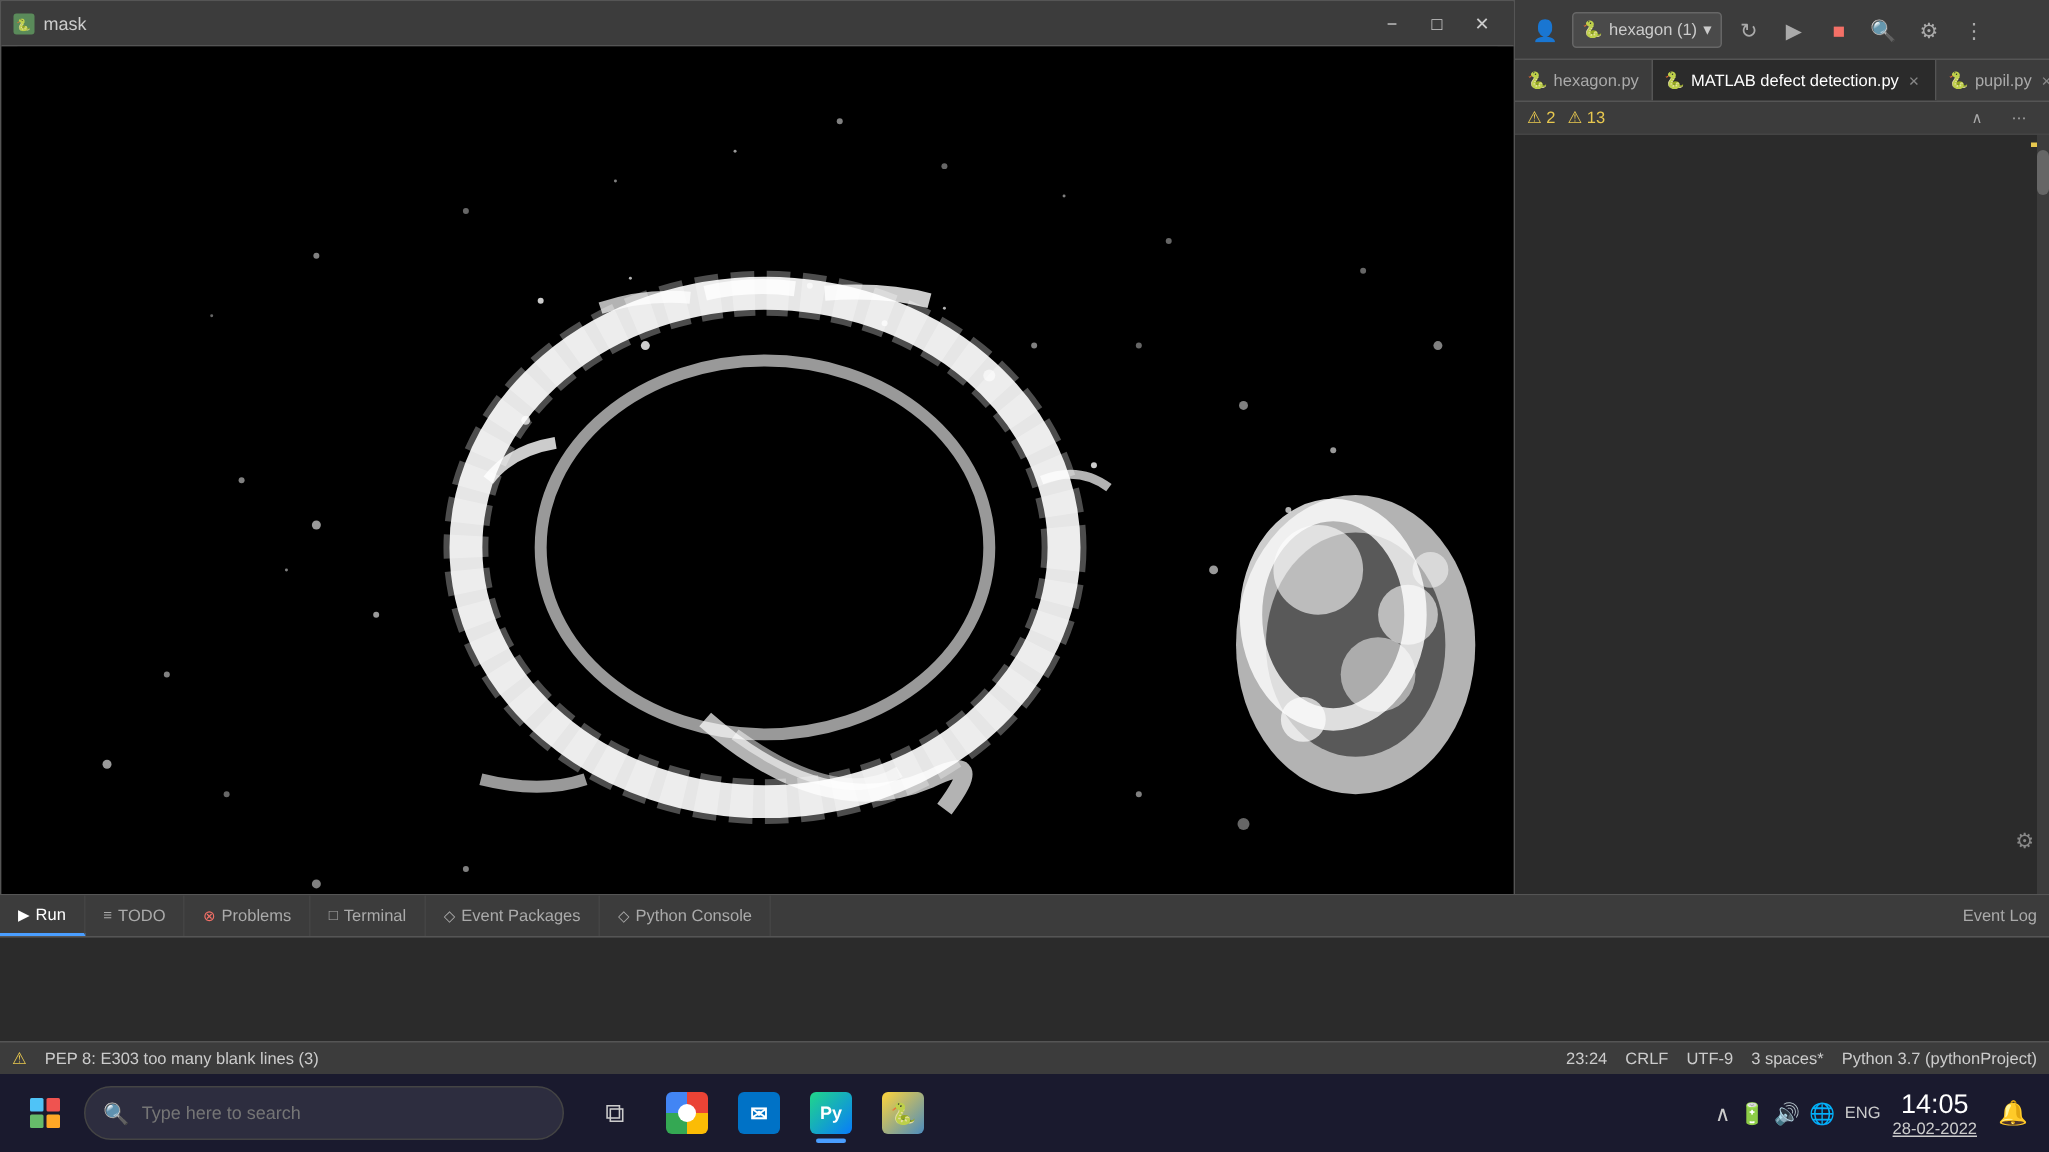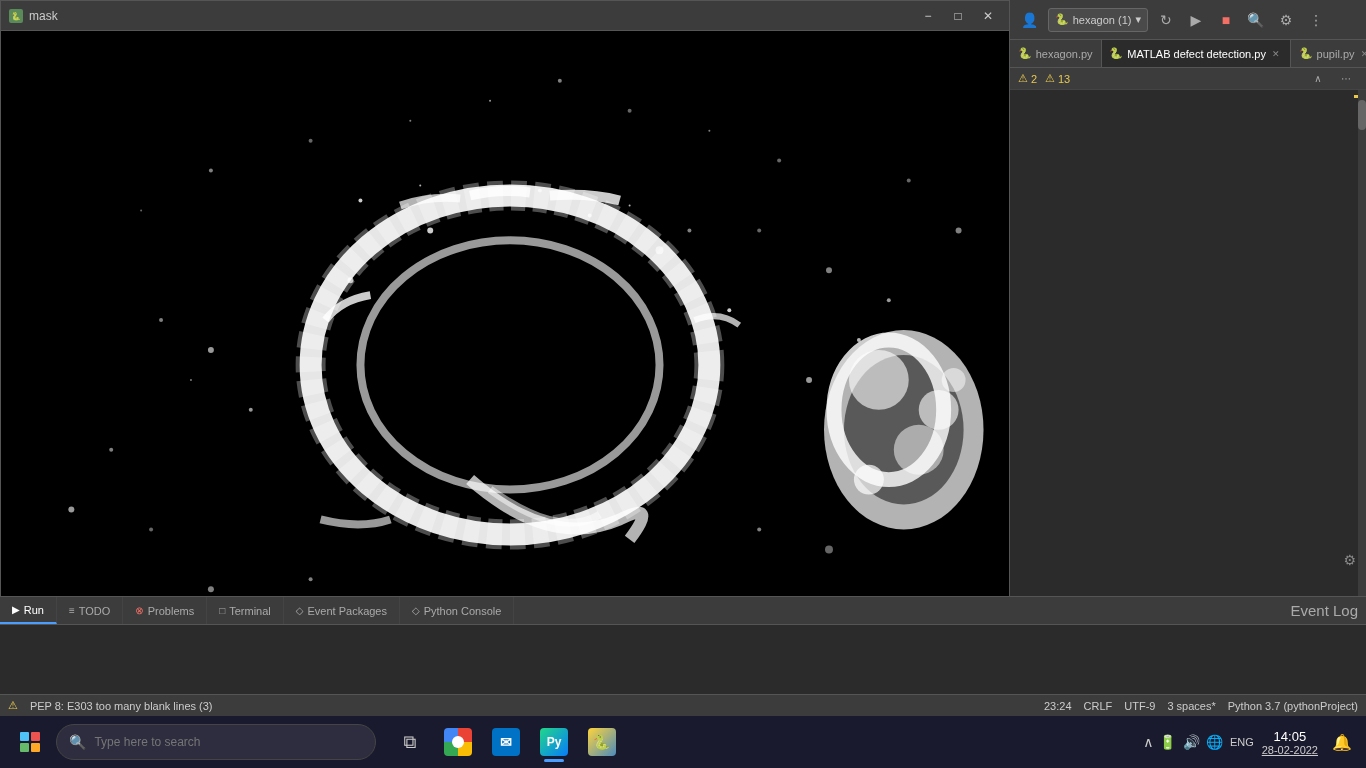--- a/index.html
+++ b/index.html
@@ -368,21 +368,21 @@
       cursor: pointer;
     }
 
     .clock {
       text-align: center;
       cursor: pointer;
     }
 
     .clock-time {
       color: #fff;
-      font-size: 13px;
+      font-size: 18px;
       font-weight: 500;
     }
 
     .clock-date {
       color: #ccc;
       font-size: 11px;
       text-decoration: underline;
     }
 
     .notification-btn {
@@ -600,21 +600,21 @@
     </div>
     <div class="bottom-tab">
       <span class="bottom-tab-icon">◇</span>
       <span>Event Packages</span>
     </div>
     <div class="bottom-tab">
       <span class="bottom-tab-icon">◇</span>
       <span>Python Console</span>
     </div>
     <div style="margin-left:auto; padding-right:8px; display:flex; align-items:center;">
-      <span style="font-size:15px; color:#aaa; cursor:pointer;">Event Log</span>
+      <span style="font-size:11px; color:#aaa; cursor:pointer;">Event Log</span>
     </div>
   </div>
   <div class="bottom-content">
   </div>
 </div>
 
 <div class="status-bar-bottom" style="position:absolute; bottom:52px; left:0; width:1366px; height:22px; background:#3c3c3c; display:flex; align-items:center; padding:0 8px; gap:12px; border-top:1px solid #555;">
   <span class="status-item warning-icon">⚠</span>
   <span class="status-item" style="font-size:11px; color:#ccc;">PEP 8: E303 too many blank lines (3)</span>
   <span style="margin-left:auto;"></span>

